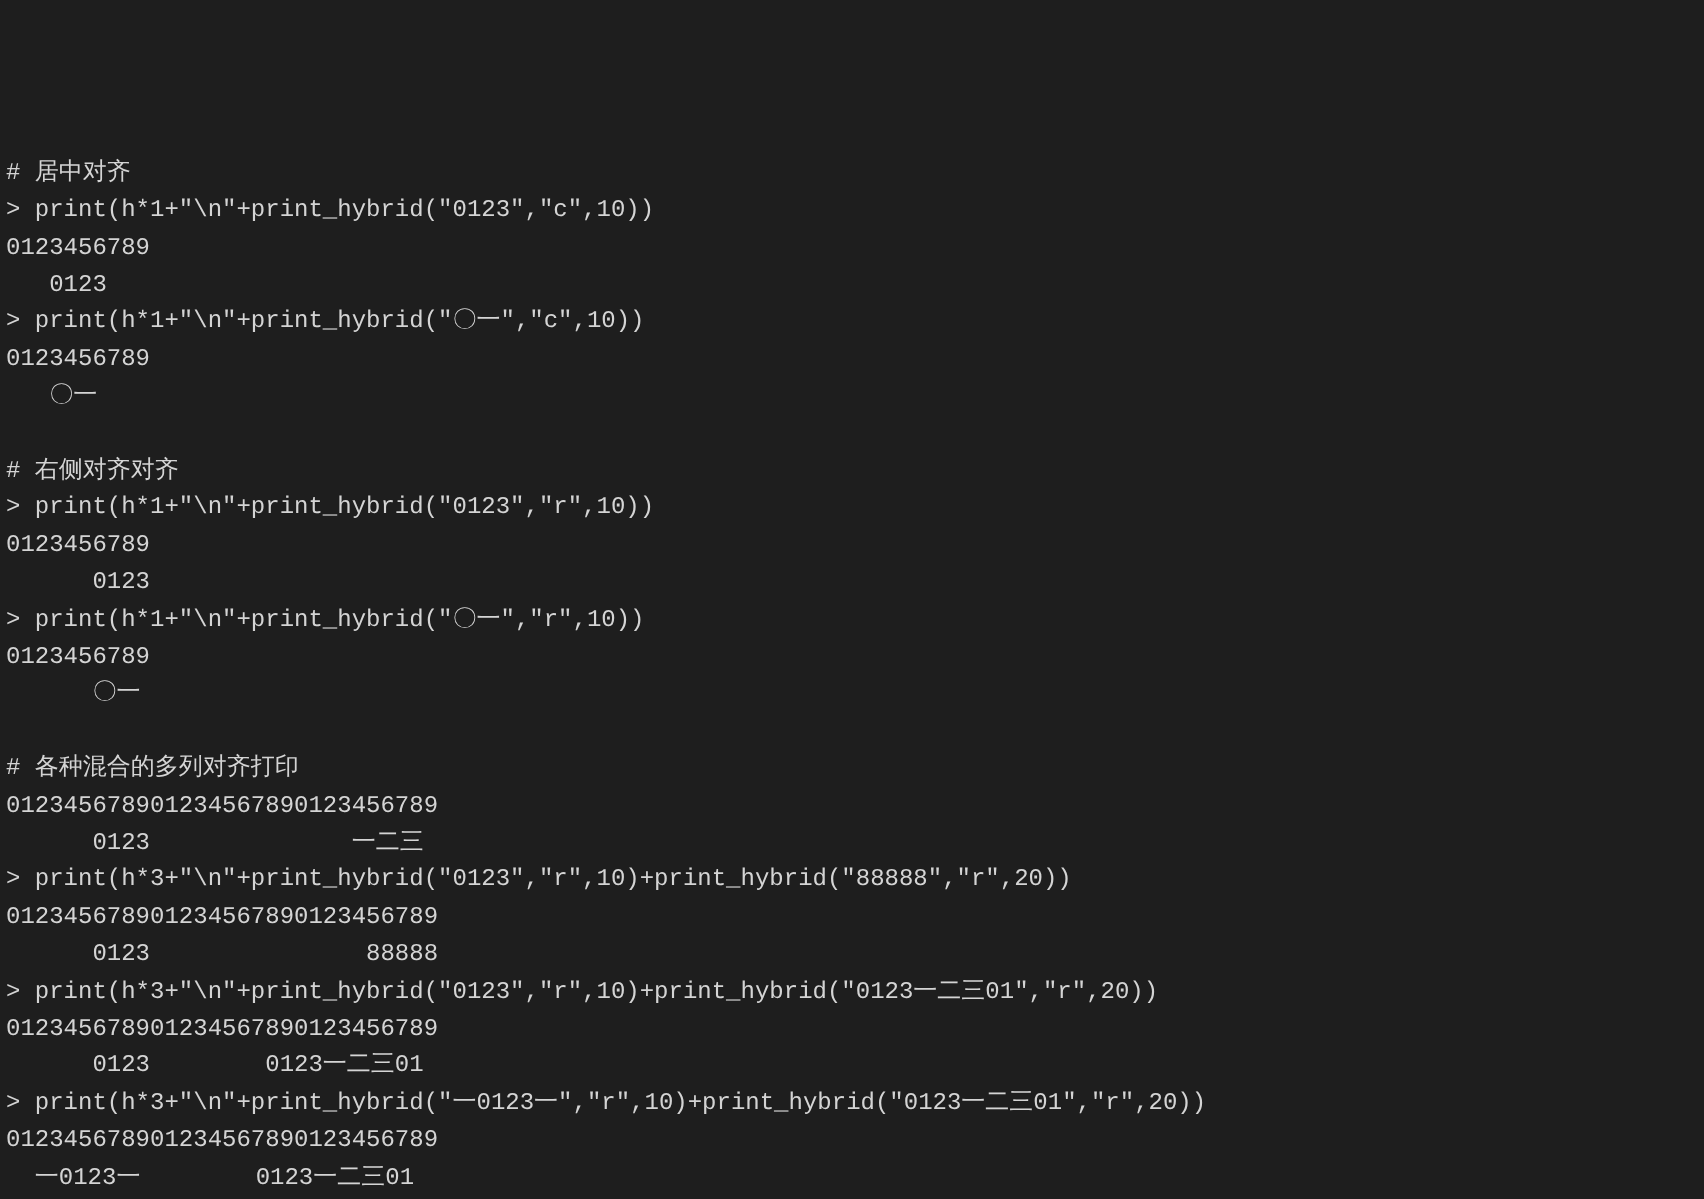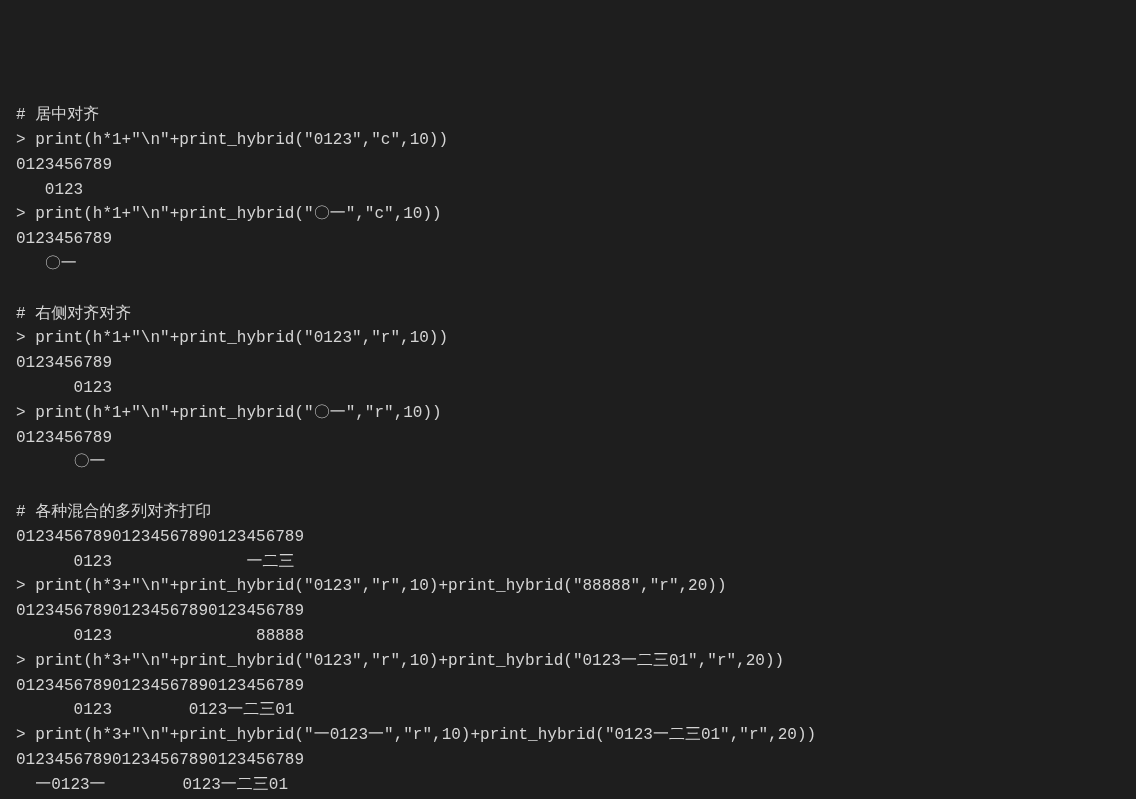--- a/index.html
+++ b/index.html
@@ -14,21 +14,21 @@
       font-size: 16px;
       line-height: 1.55;
       padding: 4px 0;
       white-space: pre;
       width: 1136px;
       height: 799px;
       overflow: hidden;
     }
     .line {
       display: block;
-      padding: 0 16px;
+      padding: 0 4px;
     }
   </style>
 </head>
 <body>
 
 
 
 <div id="terminal"><span class="line"># 居中对齐</span><span class="line">&gt; print(h*1+"\n"+print_hybrid("0123","c",10))</span><span class="line">0123456789</span><span class="line">   0123</span><span class="line">&gt; print(h*1+"\n"+print_hybrid("〇一","c",10))</span><span class="line">0123456789</span><span class="line">   〇一</span><span class="line">&nbsp;</span><span class="line"># 右侧对齐对齐</span><span class="line">&gt; print(h*1+"\n"+print_hybrid("0123","r",10))</span><span class="line">0123456789</span><span class="line">      0123</span><span class="line">&gt; print(h*1+"\n"+print_hybrid("〇一","r",10))</span><span class="line">0123456789</span><span class="line">      〇一</span><span class="line">&nbsp;</span><span class="line"># 各种混合的多列对齐打印</span><span class="line">012345678901234567890123456789</span><span class="line">      0123              一二三</span><span class="line">&gt; print(h*3+"\n"+print_hybrid("0123","r",10)+print_hybrid("88888","r",20))</span><span class="line">012345678901234567890123456789</span><span class="line">      0123               88888</span><span class="line">&gt; print(h*3+"\n"+print_hybrid("0123","r",10)+print_hybrid("0123一二三01","r",20))</span><span class="line">012345678901234567890123456789</span><span class="line">      0123        0123一二三01</span><span class="line">&gt; print(h*3+"\n"+print_hybrid("一0123一","r",10)+print_hybrid("0123一二三01","r",20))</span><span class="line">012345678901234567890123456789</span><span class="line">  一0123一        0123一二三01</span></div>
 
 

